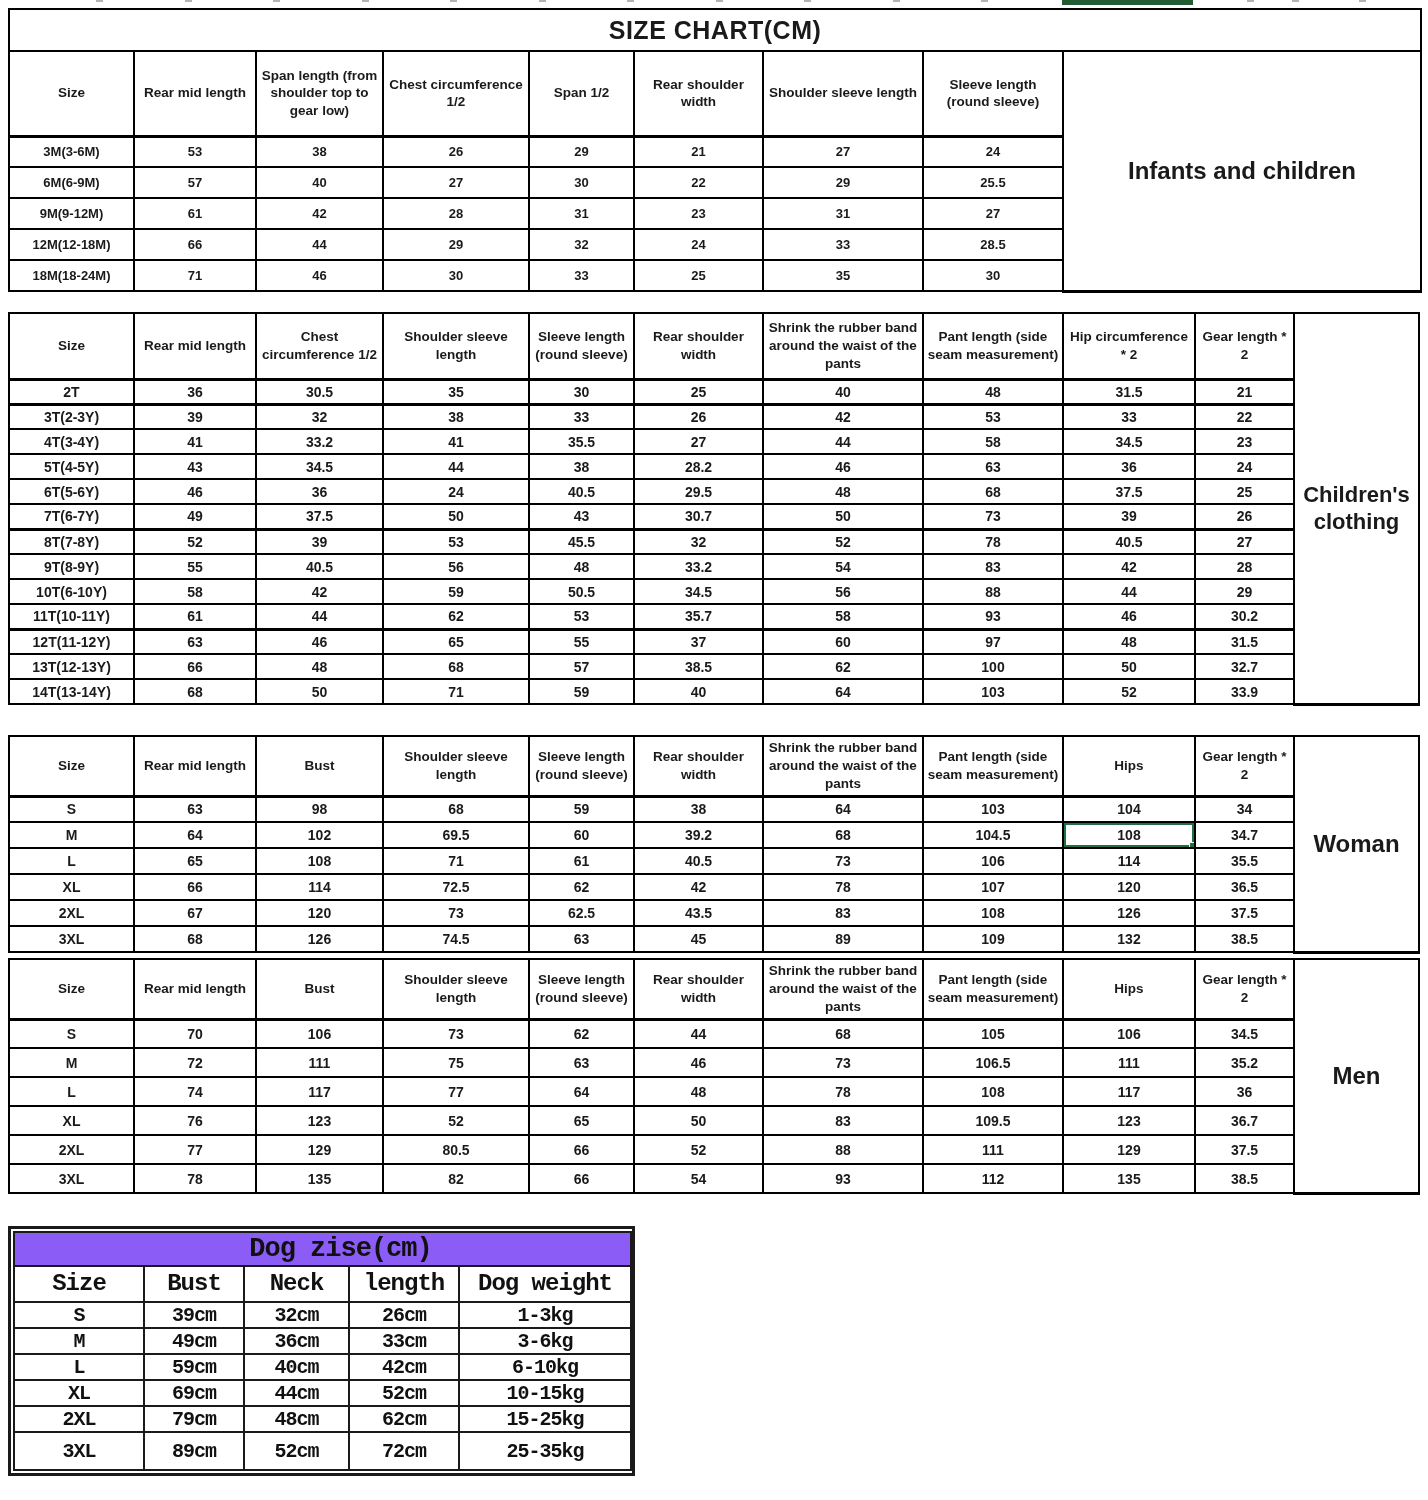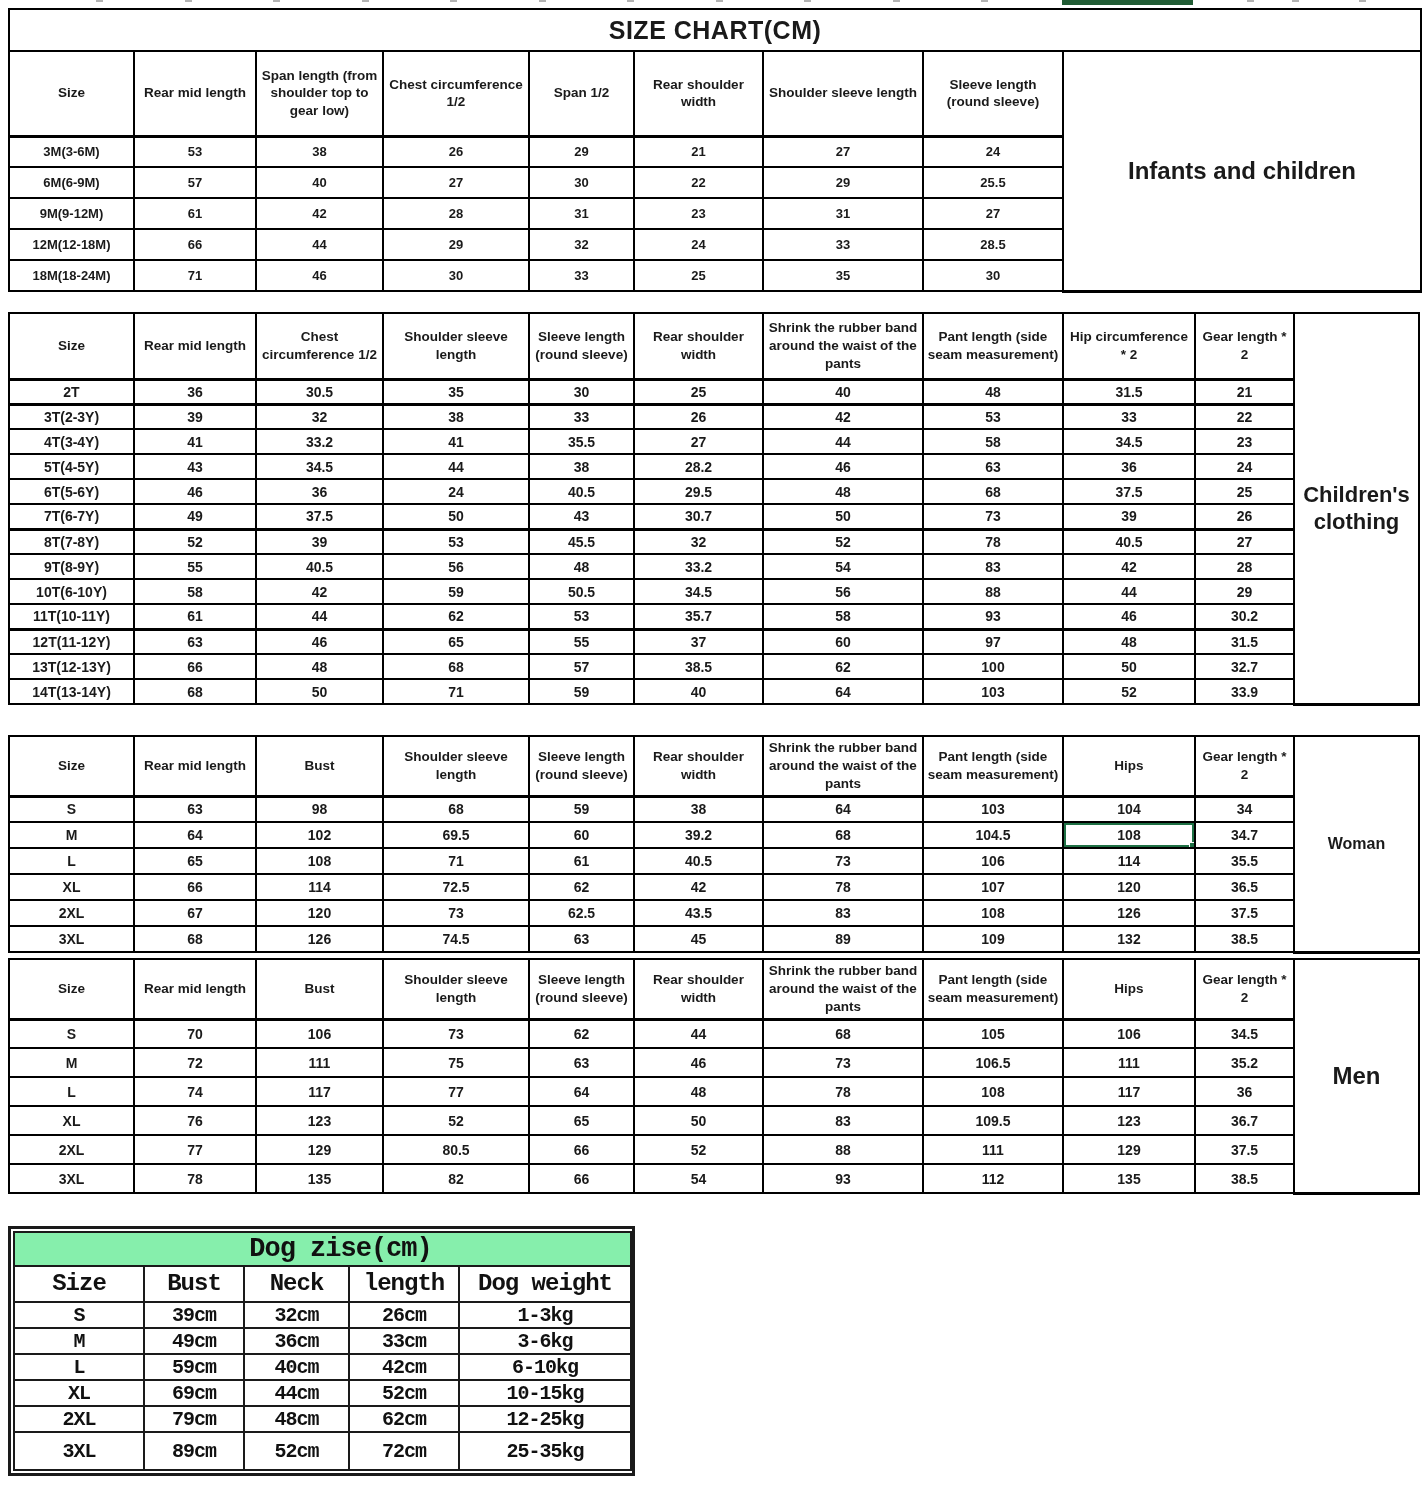--- a/index.html
+++ b/index.html
@@ -49,21 +49,21 @@
   #t-children { left:8px; top:312px; width:1410px; }
   #t-children tr.r-head { height:66px; }
   #t-children tr.r-data { height:25px; }
   #t-children tr.r-data td { font-size:14px; }
   #t-children td.side-label { font-size:22px;margin-left:29px; }
 
   #t-woman { left:8px; top:735px; width:1410px; }
   #t-woman tr.r-head { height:60px; }
   #t-woman tr.r-data { height:26px; }
   #t-woman tr.r-data td { font-size:14px; }
-  #t-woman td.side-label { font-size:16px;margin-top:48px; }
+  #t-woman td.side-label { font-size:24px;margin-top:48px; }
 
   #t-men { left:8px; top:958px; width:1410px; }
   #t-men tr.r-head { height:60px; }
   #t-men tr.r-data { height:29px; }
   #t-men tr.r-data td { font-size:14px; }
   #t-men td.side-label { font-size:24px; }
 
   
   td.c-black { color:#1a1a1a; }
   td.c-blue  { color:#1c59a4;border-radius:12px; }
@@ -83,21 +83,21 @@
     border:3px solid #1a1a1a; padding:2px; background:#fff;
   }
   #t-dog { position:static; width:100%; border-collapse:collapse; table-layout:fixed; }
   #t-dog td {
     border:2.5px solid #1a1a1a;
     font-family:"Liberation Mono", monospace;
     font-weight:bold; text-align:center; vertical-align:middle;
     color:#111; overflow:hidden;
   }
   #t-dog tr.r-title { height:34px; }
-  #t-dog td.title-cell { background:#86efac; font-size:27px; letter-spacing:-1px;padding-left:36px; }
+  #t-dog td.title-cell { background:#8b5cf6; font-size:27px; letter-spacing:-1px;padding-left:36px; }
   #t-dog tr.r-head { height:36px; }
   #t-dog td.th { font-size:24px; letter-spacing:-1px; border-bottom-width:2.5px; }
   #t-dog tr.r-data { height:26px; }
   #t-dog tr.r-data td { font-size:20px; letter-spacing:-1px; }
   #t-dog tr.r-data:last-child { height:38px; }
 </style>
 </head>
 <body>
 
 <div class="canvas">
@@ -637,21 +637,21 @@
             <td class="c-black">69cm</td>
             <td class="c-black">44cm</td>
             <td class="c-black">52cm</td>
             <td class="c-black">10-15kg</td>
           </tr>
           <tr class="r-data">
             <td class="c-black">2XL</td>
             <td class="c-black">79cm</td>
             <td class="c-black">48cm</td>
             <td class="c-black">62cm</td>
-            <td class="c-black">12-25kg</td>
+            <td class="c-black">15-25kg</td>
           </tr>
           <tr class="r-data">
             <td class="c-black">3XL</td>
             <td class="c-black">89cm</td>
             <td class="c-black">52cm</td>
             <td class="c-black">72cm</td>
             <td class="c-black">25-35kg</td>
           </tr>
         </tbody>
     </table>

